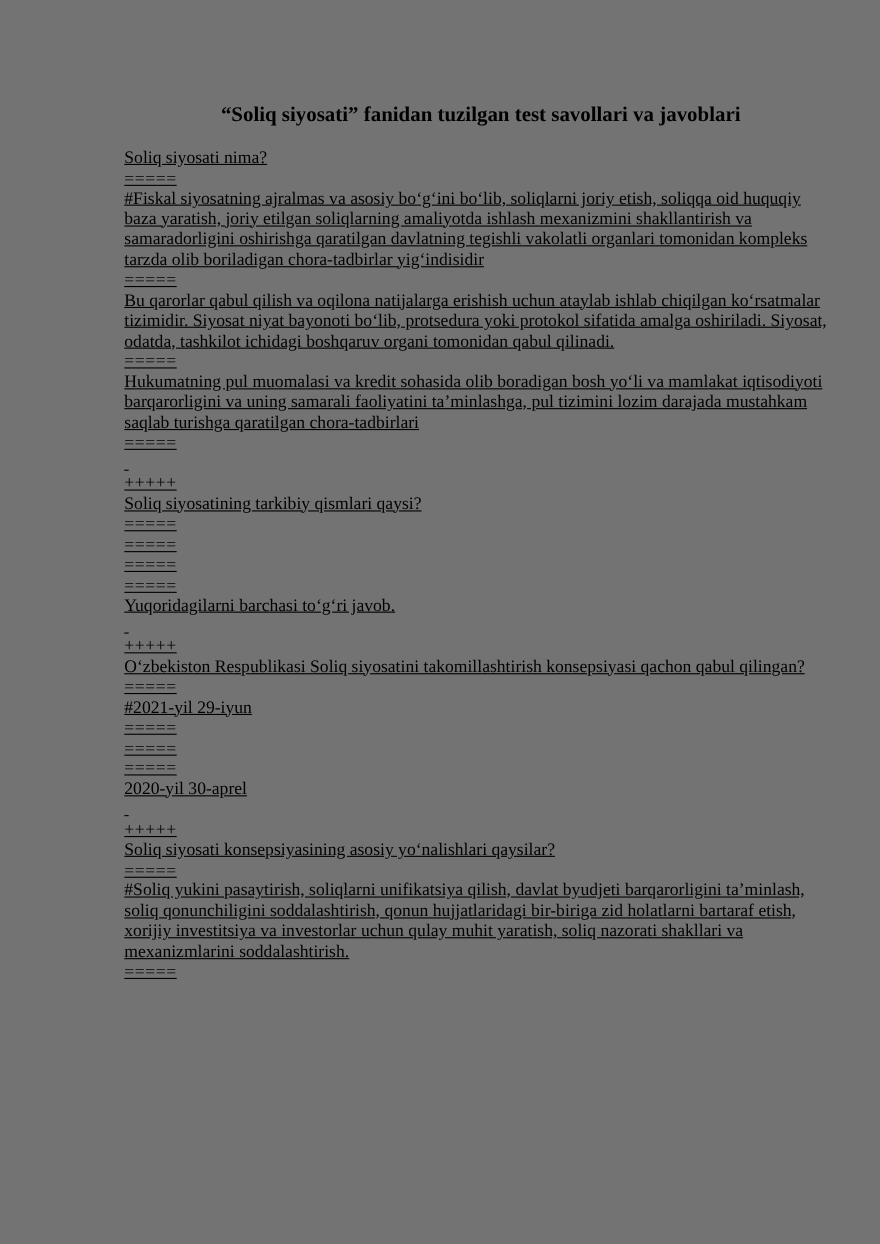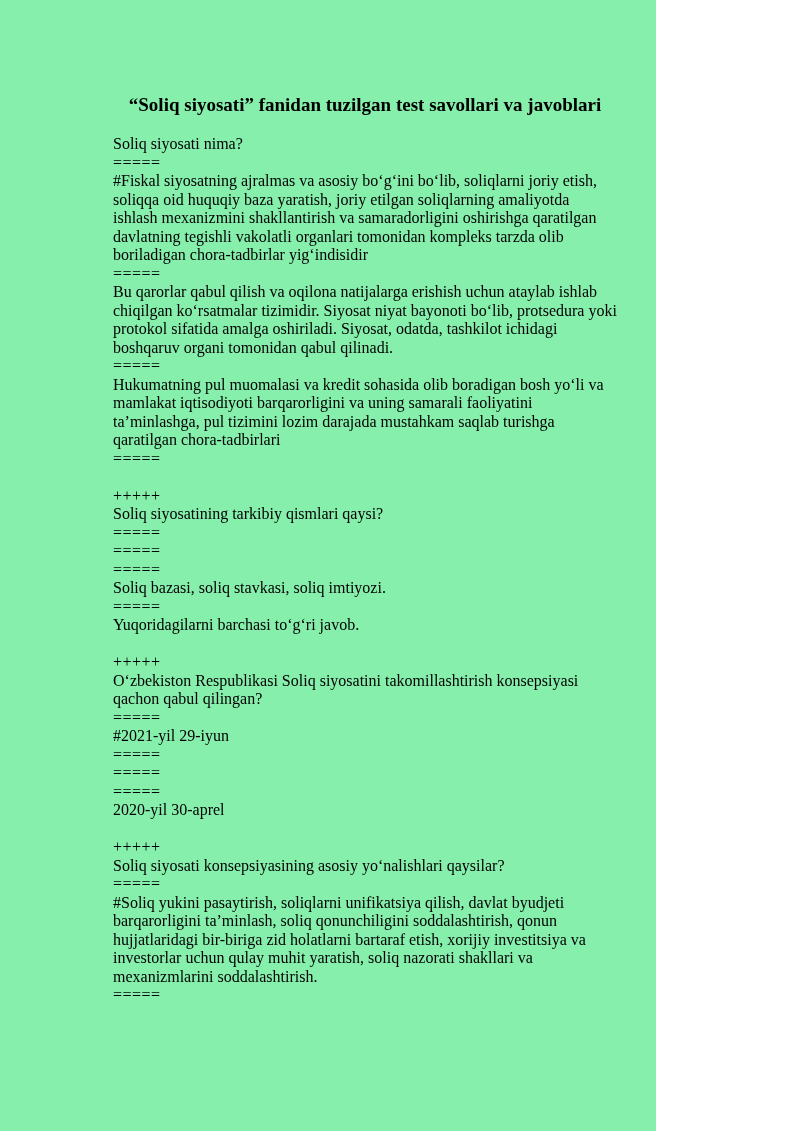--- a/index.html
+++ b/index.html
@@ -7,43 +7,44 @@
     padding: 0;
     background: #ffffff;
   }
   body {
     width: 800px;
     height: 1131px;
     overflow: hidden;
   }
   .page {
     box-sizing: border-box;
-    width: 656px;
+    width: 800px;
     height: 1131px;
     padding: 93px 39px 0 113px;
-    background: #86efac;
+    background: #737373;
   }
   .doc-title {
     margin: 0 0 19px 0;
     font-family: "Liberation Serif", serif;
     font-size: 19px;
     line-height: 23px;
     font-weight: bold;
     color: #000000;
     text-align: center;
   }
   .doc-body {
     font-family: "Liberation Serif", serif;
     font-size: 16px;
     line-height: 18.5px;
     color: #000000;
   }
   .doc-body .line {
     min-height: 18.5px;
     white-space: normal;
+    text-decoration: underline;
   }
   .doc-body .separator,
   .doc-body .question-separator {
     letter-spacing: 0.5px;
   }
 </style>
 </head>
 <body>
 
 <div class="page">
@@ -56,21 +57,20 @@
       <div class="line answer">Bu qarorlar qabul qilish va oqilona natijalarga erishish uchun ataylab ishlab chiqilgan koʻrsatmalar tizimidir. Siyosat niyat bayonoti boʻlib, protsedura yoki protokol sifatida amalga oshiriladi. Siyosat, odatda, tashkilot ichidagi boshqaruv organi tomonidan qabul qilinadi.</div>
       <div class="line separator">=====</div>
       <div class="line answer">Hukumatning pul muomalasi va kredit sohasida olib boradigan bosh yoʻli va mamlakat iqtisodiyoti barqarorligini va uning samarali faoliyatini ta’minlashga, pul tizimini lozim darajada mustahkam saqlab turishga qaratilgan chora-tadbirlari</div>
       <div class="line separator">=====</div>
       <div class="line blank">&nbsp;</div>
       <div class="line question-separator">+++++</div>
       <div class="line question">Soliq siyosatining tarkibiy qismlari qaysi?</div>
       <div class="line separator">=====</div>
       <div class="line separator">=====</div>
       <div class="line separator">=====</div>
-      <div class="line answer">Soliq bazasi, soliq stavkasi, soliq imtiyozi.</div>
       <div class="line separator">=====</div>
       <div class="line answer">Yuqoridagilarni barchasi toʻgʻri javob.</div>
       <div class="line blank">&nbsp;</div>
       <div class="line question-separator">+++++</div>
       <div class="line question">Oʻzbekiston Respublikasi Soliq siyosatini takomillashtirish konsepsiyasi qachon qabul qilingan?</div>
       <div class="line separator">=====</div>
       <div class="line answer">#2021-yil 29-iyun</div>
       <div class="line separator">=====</div>
       <div class="line separator">=====</div>
       <div class="line separator">=====</div>

